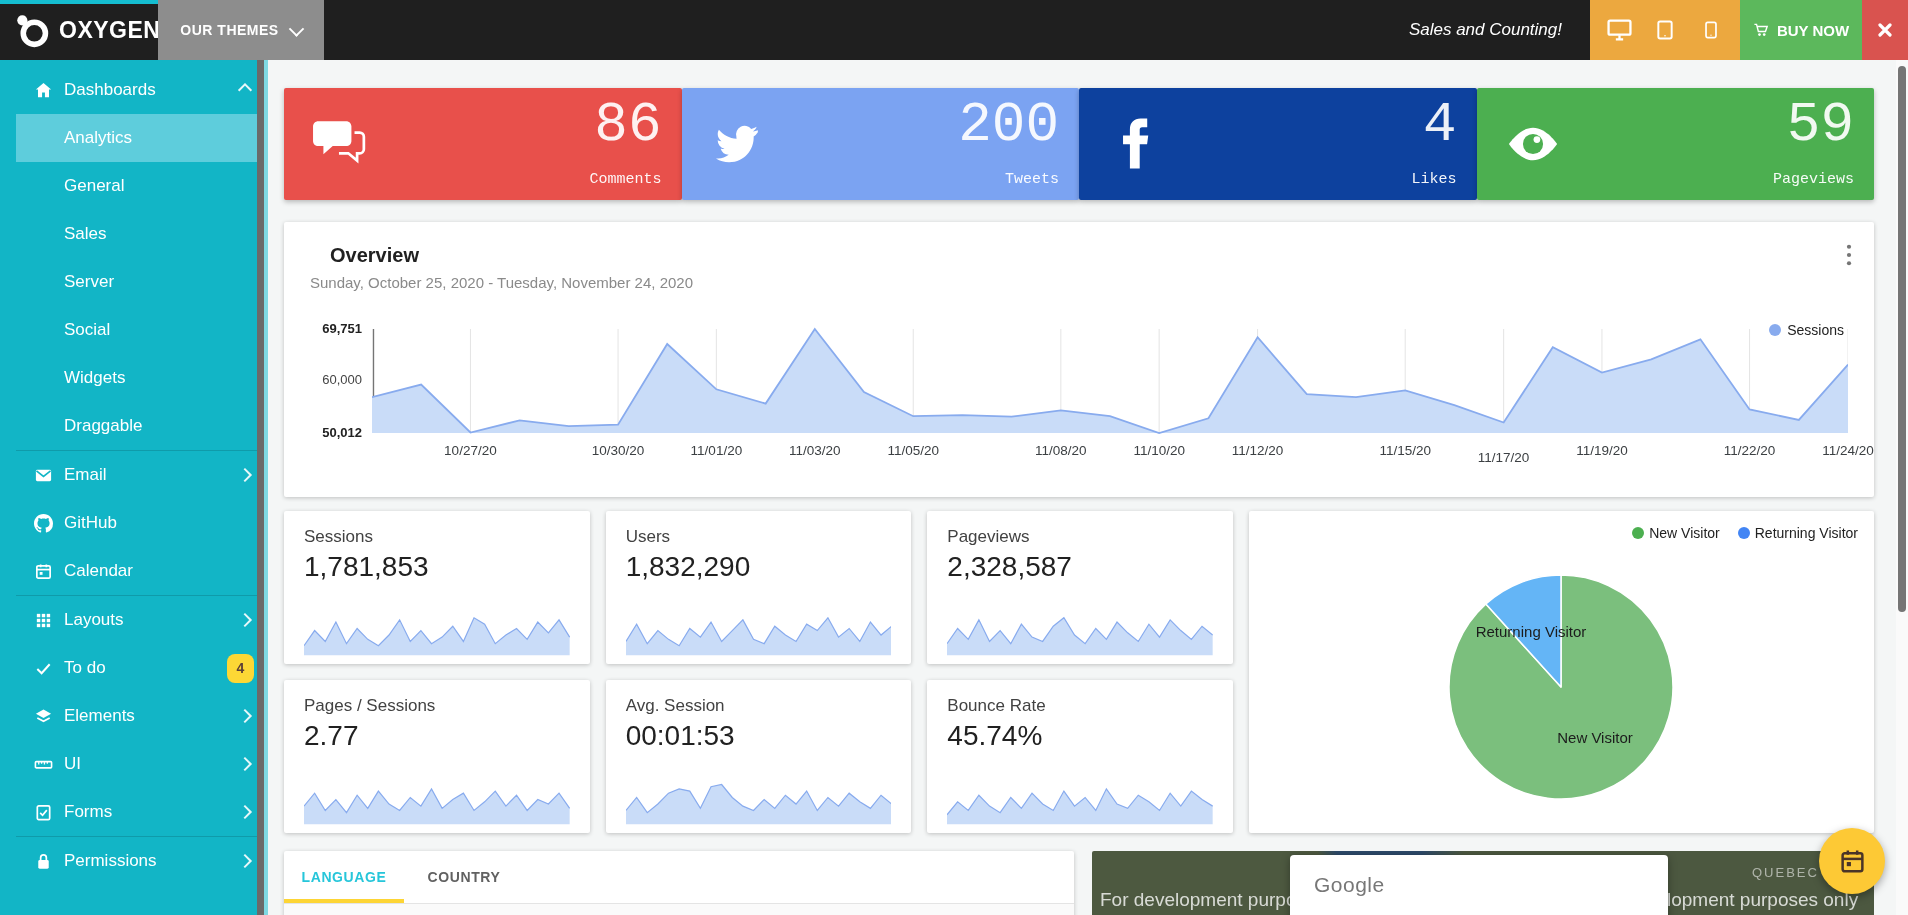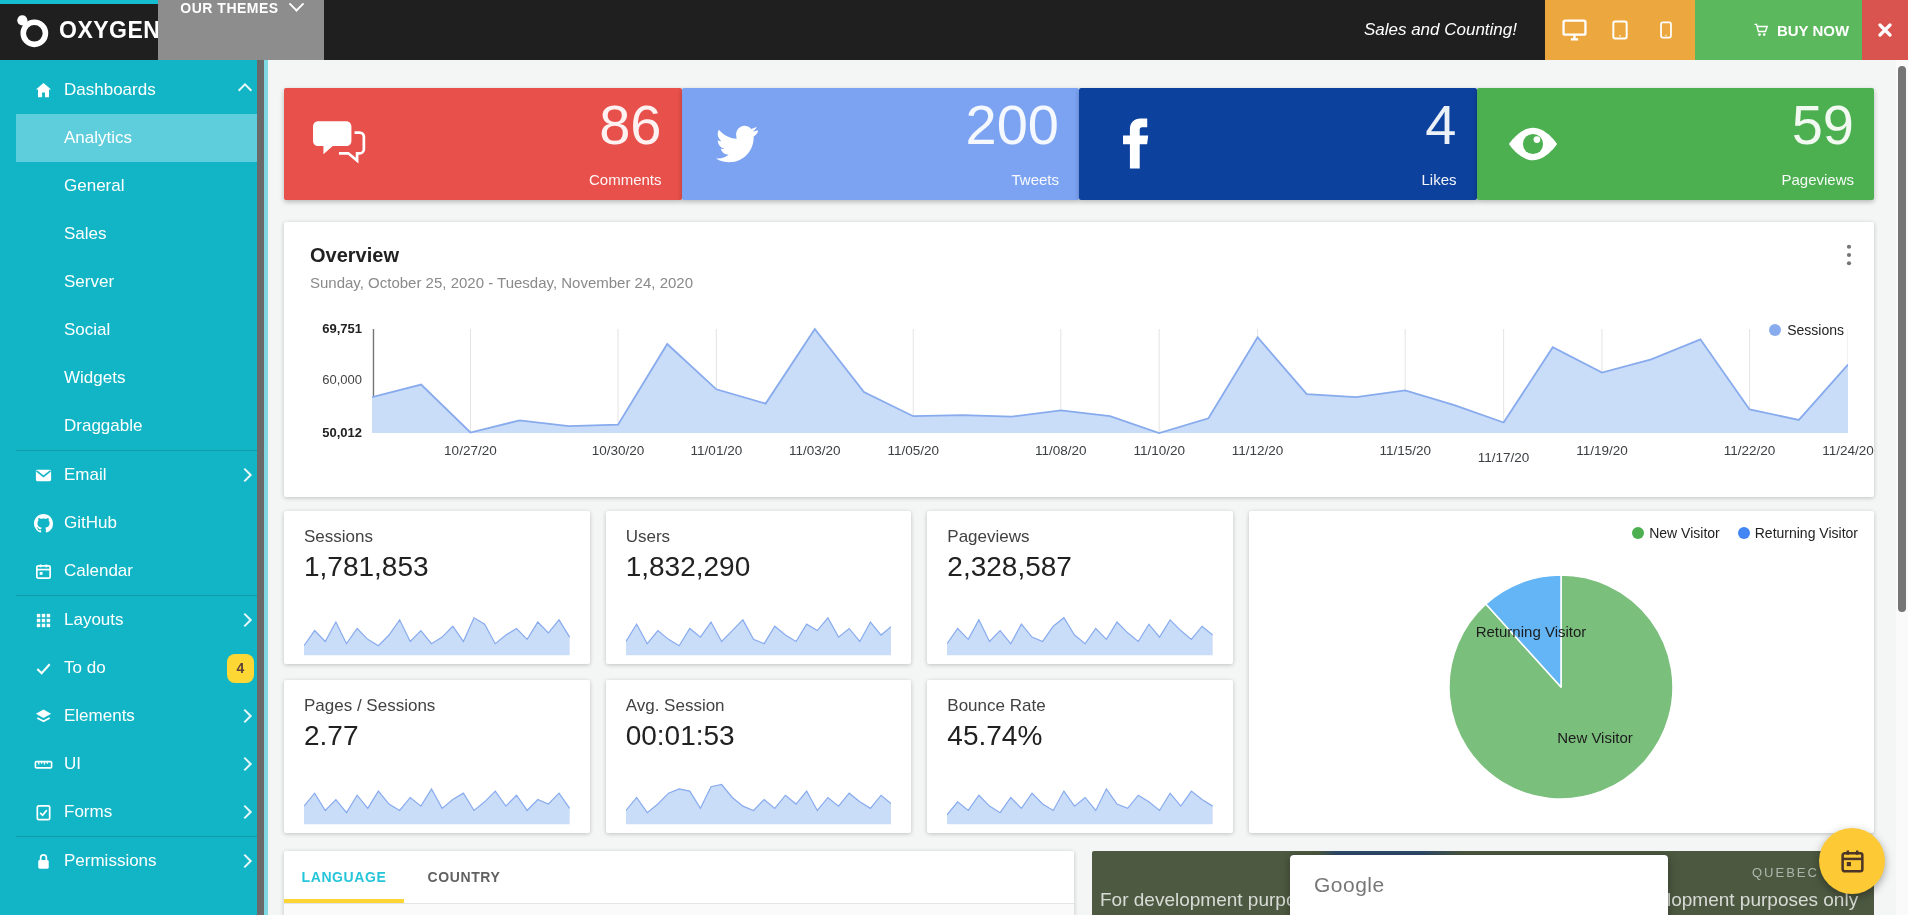--- a/index.html
+++ b/index.html
@@ -3,26 +3,26 @@
 <meta charset="utf-8">
 <style>
   html,body{margin:0;padding:0;background:#e9ecec;font-family:"Liberation Sans",sans-serif;}
   .stage{position:relative;width:1908px;height:915px;overflow:hidden;background:#f4f6f6;}
 
   
   .navbar{position:absolute;left:0;top:0;width:1908px;height:60px;background:#1f1f1f;z-index:50;display:flex;align-items:center;}
   .nav-accent{position:absolute;left:0;top:0;width:252px;height:4px;background:#15bdd0;}
   .logo{display:flex;align-items:center;gap:8px;padding-left:14px;width:236px;}
   .logo-text{color:#fff;font-size:23px;font-weight:bold;letter-spacing:.5px;}
-  .themes-btn{position:absolute;left:158px;top:0;width:166px;height:60px;background:#8d8d8d;color:#fff;display:flex;justify-content:center;gap:12px;font-size:14px;font-weight:bold;letter-spacing:.5px;cursor:pointer;}
+  .themes-btn{position:absolute;left:158px;top:0;width:166px;height:60px;background:#8d8d8d;color:#fff;display:flex;align-items:center;justify-content:center;gap:12px;font-size:14px;font-weight:bold;letter-spacing:.5px;cursor:pointer;}
   .nav-right{position:absolute;right:0;top:0;height:60px;display:flex;align-items:stretch;}
   .tagline{color:#fff;font-style:italic;font-size:17px;align-self:center;margin-right:28px;margin-left:7px;}
   .device-block{width:150px;background:#eca83f;display:flex;align-items:center;justify-content:space-evenly;}
   .device-btn{display:flex;align-items:center;justify-content:center;width:34px;height:60px;cursor:pointer;}
-  .buy-btn{width:122px;background:#5cb85c;color:#fff;display:flex;align-items:center;justify-content:center;gap:7px;font-size:15px;font-weight:bold;cursor:pointer;padding-left:45px;}
+  .buy-btn{width:122px;background:#5cb85c;color:#fff;display:flex;align-items:center;justify-content:center;gap:7px;font-size:15px;font-weight:bold;cursor:pointer;}
   .close-btn{width:46px;background:#d9534f;display:flex;align-items:center;justify-content:center;cursor:pointer;}
 
   .chev{display:inline-block;width:9px;height:9px;border-right:2.2px solid currentColor;border-bottom:2.2px solid currentColor;}
   .chev.down{transform:rotate(45deg) translate(-1px,-1px);}
 
   
   .sidebar{position:absolute;left:0;top:60px;width:252px;height:855px;background:#12b5c6;z-index:20;overflow:hidden;padding-left:16px;}
   .side-track{position:absolute;right:0;top:0;width:4px;height:100%;background:#7fd9e3;}
   .side-thumb{position:absolute;right:4px;top:0;width:7px;height:100%;background:#6a6a6a;}
   .side-nav{padding-top:6px;}
@@ -34,28 +34,28 @@
   .side-item .s-chev{position:absolute;right:18px;width:8px;height:8px;border-right:2px solid rgba(255,255,255,.9);border-bottom:2px solid rgba(255,255,255,.9);}
   .side-item .s-chev.right{transform:rotate(-45deg);}
   .side-item .s-chev.up{transform:rotate(-135deg);}
   .side-badge{position:absolute;right:14px;width:27px;height:29px;border-radius:8px;background:#fdd835;color:#5d4037;font-size:14px;font-weight:bold;display:flex;align-items:center;justify-content:center;}
   .side-divider{height:1px;background:rgba(0,0,0,.14);}
 
   
   .content{position:absolute;left:252px;top:60px;width:1644px;height:855px;overflow:hidden;padding:28px 22px 0 32px;box-sizing:border-box;}
   .card{background:#fff;box-shadow:0 1px 4px rgba(0,0,0,.22);border-radius:2px;}
 
-  .stat-row{display:grid;grid-template-columns:repeat(4,1fr);height:112px;}
+  .stat-row{display:grid;grid-template-columns:repeat(4,1fr);height:112px;font-family:Liberation Mono, monospace;}
   .stat-card{position:relative;color:#fff;box-shadow:0 2px 5px rgba(0,0,0,.25);border-radius:2px;}
   .stat-icon{position:absolute;left:28px;top:50%;transform:translateY(-50%);display:flex;}
   .stat-num{position:absolute;right:20px;top:2px;font-size:56px;font-weight:200;line-height:1.25;color:rgba(255,255,255,.92);}
   .stat-label{position:absolute;right:20px;bottom:12px;font-size:15px;color:rgba(255,255,255,.95);}
 
   .overview{position:relative;margin-top:22px;height:275px;padding:22px 26px 0 26px;box-sizing:border-box;}
-  .ov-title{font-size:20px;font-weight:bold;color:#212121;}
+  .ov-title{font-size:20px;font-weight:bold;color:#212121;margin-left:20px;}
   .ov-sub{font-size:15px;color:#8a8a8a;margin-top:7px;}
   .kebab{position:absolute;right:18px;top:18px;cursor:pointer;padding:4px;}
   .ov-legend{position:absolute;right:30px;top:100px;display:flex;align-items:center;gap:6px;font-size:14px;color:#222;}
   .legend-dot{width:12px;height:12px;border-radius:50%;display:inline-block;}
   .chart-wrap{display:flex;margin-top:34px;}
   .y-axis{position:relative;width:62px;height:112px;}
   .y-tick{position:absolute;right:10px;font-size:13px;color:#444;white-space:nowrap;}
   .y-tick.bold{font-weight:bold;color:#222;}
   .plot{position:relative;flex:1;height:112px;}
   .plot svg{position:absolute;left:0;top:0;width:100%;height:100%;}

